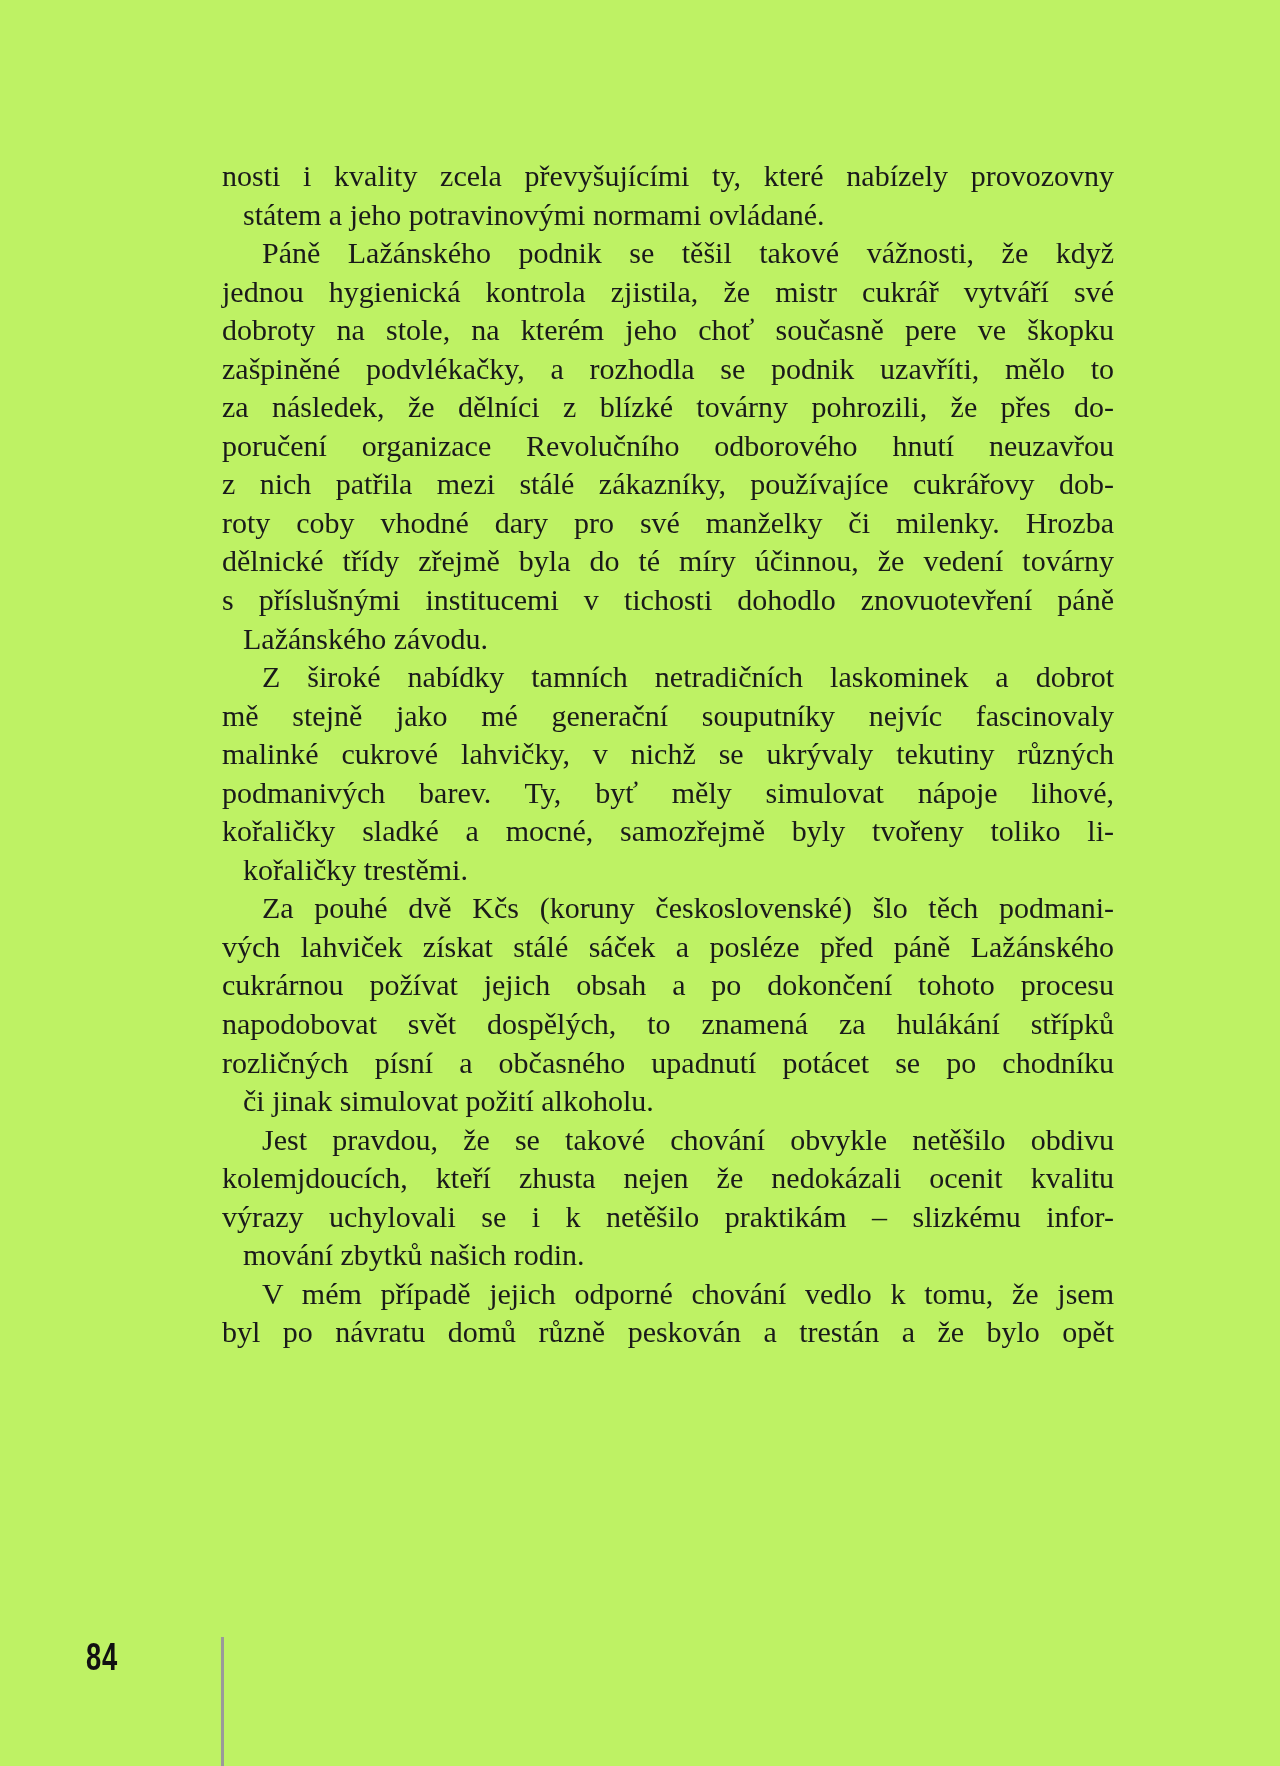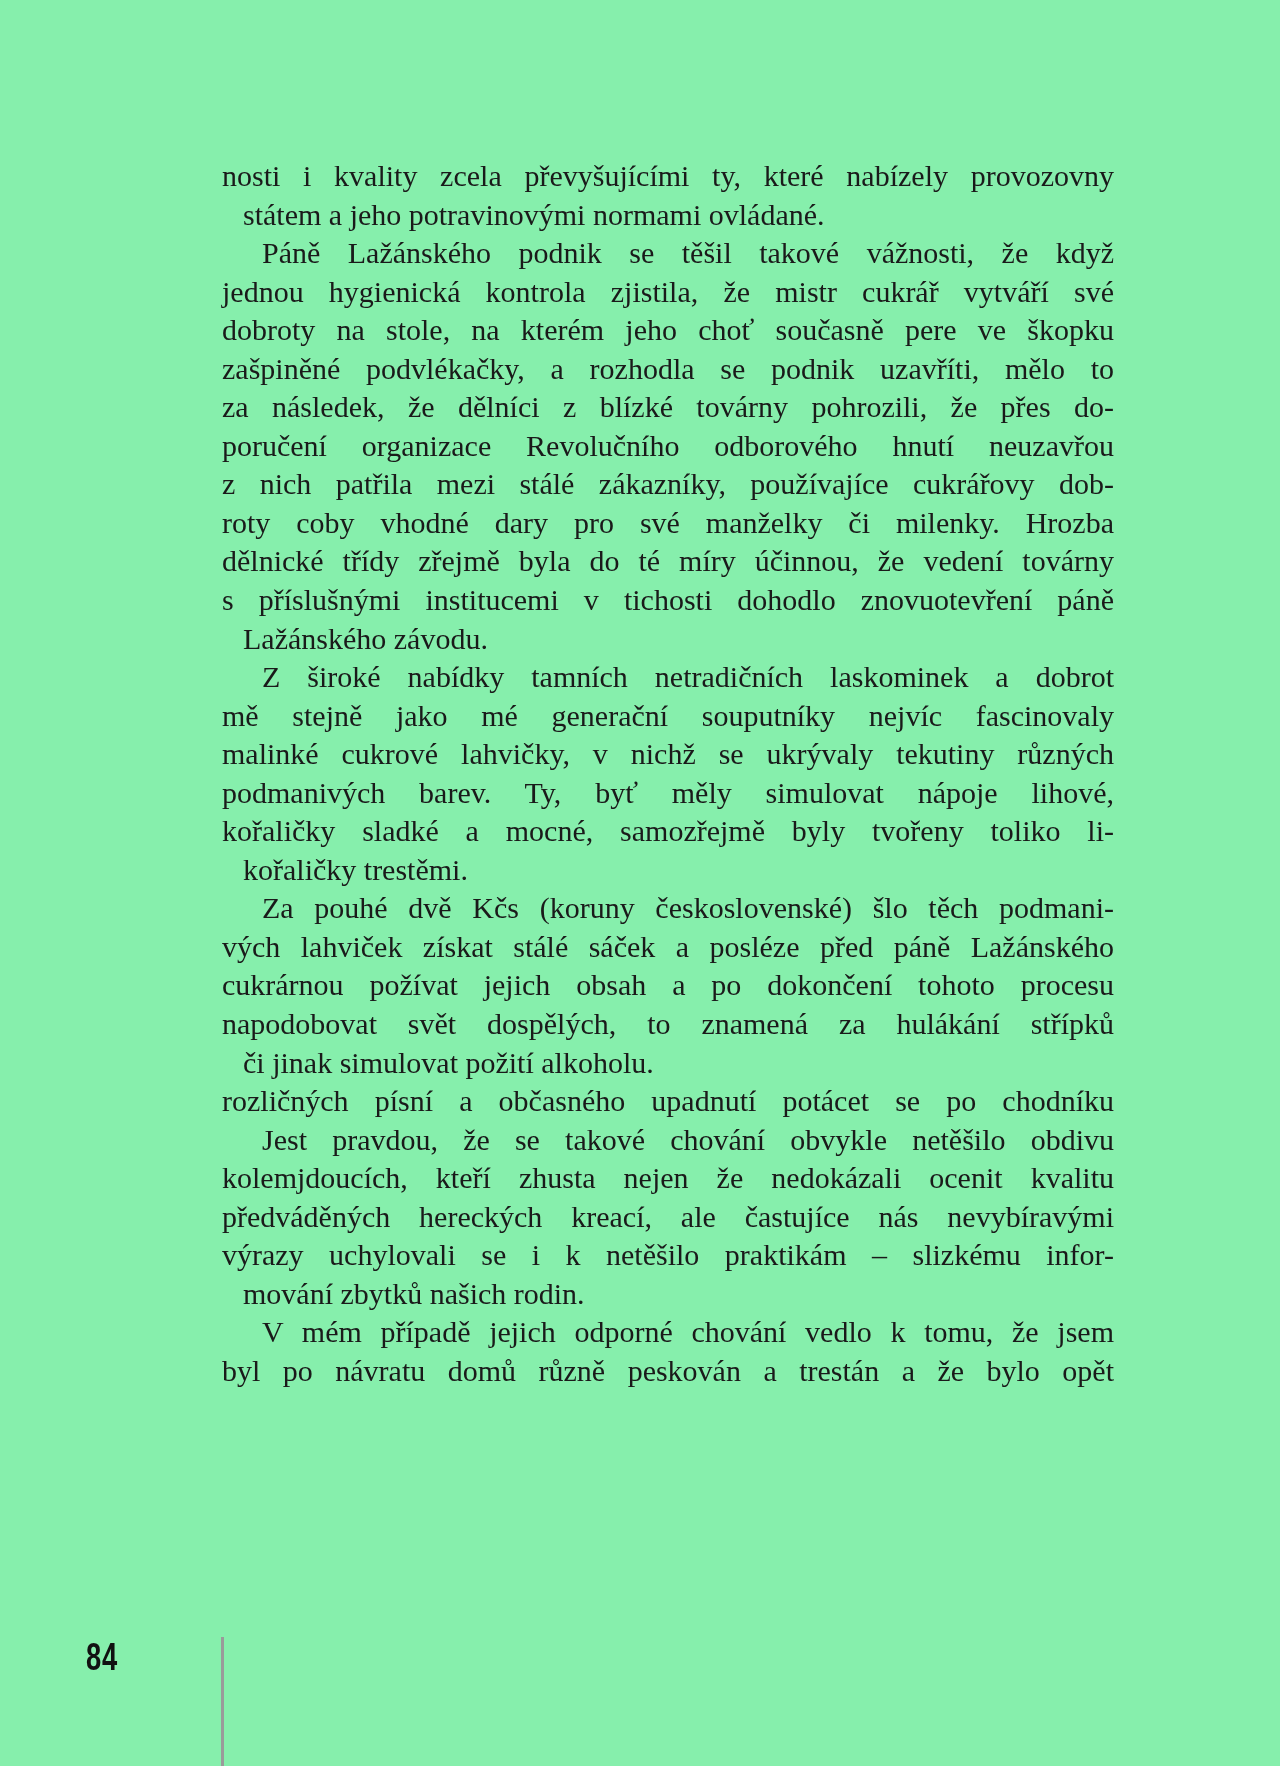--- a/index.html
+++ b/index.html
@@ -1,17 +1,17 @@
 <!DOCTYPE html>
 <html><head>
   <meta charset="utf-8">
   <style>
     html, body { margin: 0; padding: 0; background: #ffffff; }
     body { width: 1280px; height: 1766px; position: relative; overflow: hidden; }
-    .page { position: absolute; left: 0; top: 0; width: 1280px; height: 1766px; background: #86efac; }
+    .page { position: absolute; left: 0; top: 0; width: 1280px; height: 1766px; background: #bef264; }
     .text-block {
       position: absolute;
       left: 222px;
       top: 157px;
       width: 892px;
       font-family: "Liberation Serif", "DejaVu Serif", serif;
       font-size: 30px;
       color: #1a1a1a;
       line-height: 38.55px;
     }
@@ -67,25 +67,24 @@
       <span class="line indent">Z široké nabídky tamních netradičních laskominek a dobrot</span>
       <span class="line">mě stejně jako mé generační souputníky nejvíc fascinovaly</span>
       <span class="line">malinké cukrové lahvičky, v nichž se ukrývaly tekutiny různých</span>
       <span class="line">podmanivých barev. Ty, byť měly simulovat nápoje lihové,</span>
       <span class="line">kořaličky sladké a mocné, samozřejmě byly tvořeny toliko li-</span>
       <span class="line last">kořaličky trestěmi.</span>
       <span class="line indent">Za pouhé dvě Kčs (koruny československé) šlo těch podmani-</span>
       <span class="line">vých lahviček získat stálé sáček a posléze před páně Lažánského</span>
       <span class="line">cukrárnou požívat jejich obsah a po dokončení tohoto procesu</span>
       <span class="line">napodobovat svět dospělých, to znamená za hulákání střípků</span>
+      <span class="line">rozličných písní a občasného upadnutí potácet se po chodníku</span>
       <span class="line last">či jinak simulovat požití alkoholu.</span>
-      <span class="line">rozličných písní a občasného upadnutí potácet se po chodníku</span>
       <span class="line indent">Jest pravdou, že se takové chování obvykle netěšilo obdivu</span>
       <span class="line">kolemjdoucích, kteří zhusta nejen že nedokázali ocenit kvalitu</span>
-      <span class="line">předváděných hereckých kreací, ale častujíce nás nevybíravými</span>
       <span class="line">výrazy uchylovali se i k netěšilo praktikám – slizkému infor-</span>
       <span class="line last">mování zbytků našich rodin.</span>
       <span class="line indent">V mém případě jejich odporné chování vedlo k tomu, že jsem</span>
       <span class="line">byl po návratu domů různě peskován a trestán a že bylo opět</span>
     </div>
   <div class="page-number">84</div>
   <div class="margin-rule"></div>
 </div>
 
 </body></html>

